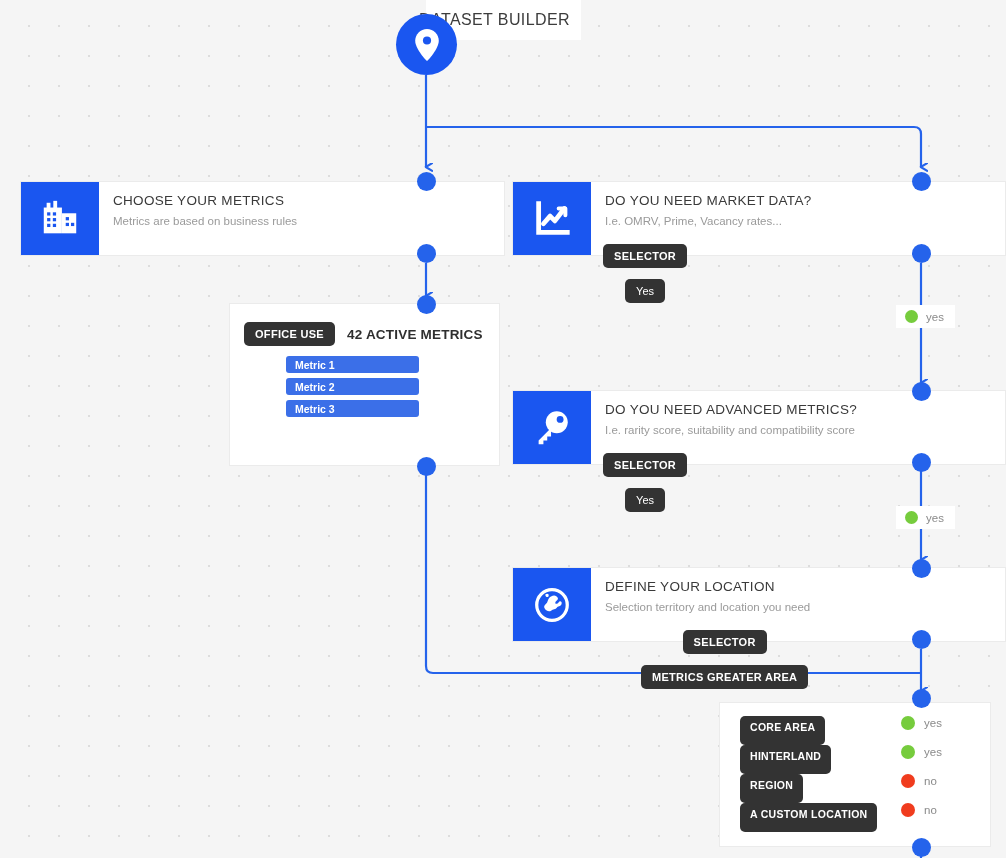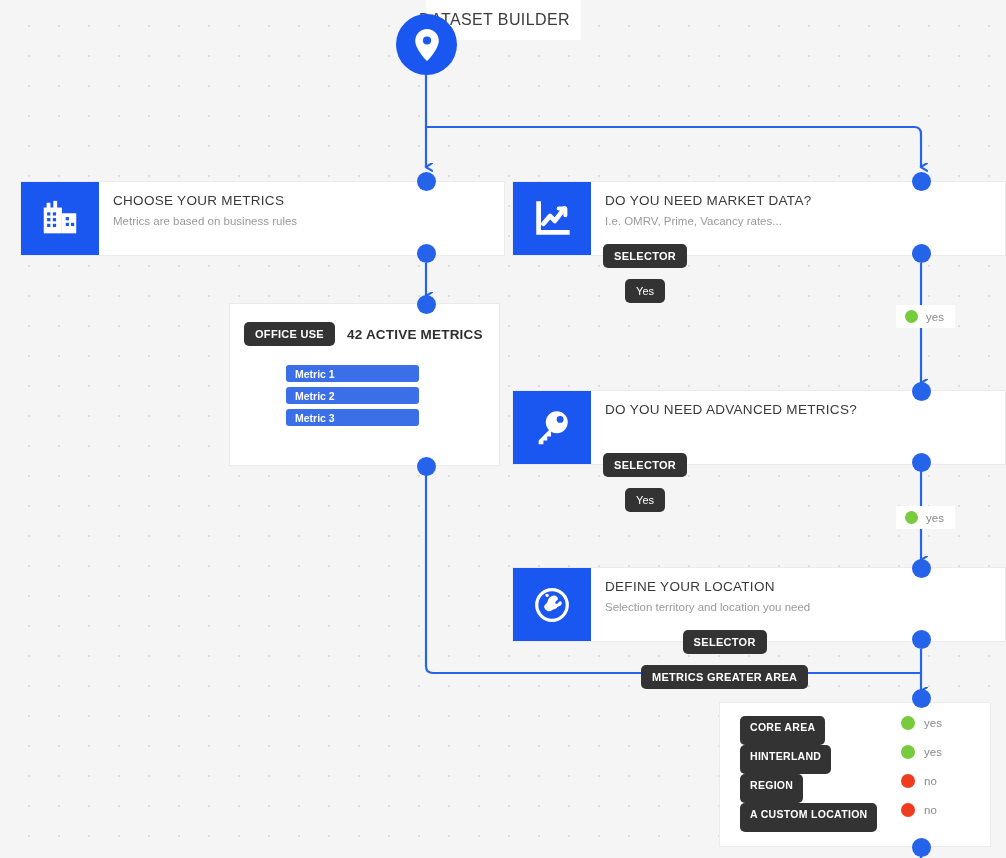--- a/index.html
+++ b/index.html
@@ -156,21 +156,21 @@
     padding: 18px 0 0 14px;
   }
   .metrics-count {
     font-size: 13.5px;
     font-weight: bold;
     color: #2f2f2f;
     letter-spacing: .2px;
     white-space: nowrap;
   }
   .metrics-bars {
-    margin-top: 19px;
+    margin-top: 10px;
     padding-left: 56px;
   }
   .metric-bar {
     width: 133px;
     height: 17px;
     background: #3b6fe8;
     border-radius: 3px;
     color: #ffffff;
     font-size: 10.5px;
     font-weight: bold;
@@ -337,20 +337,21 @@
   <div class="card step-card" style="left:512px; top:390px; width:494px;">
     <div class="step-icon">
       <svg width="42" height="42" viewBox="0 0 44 44">
         <circle cx="27" cy="16" r="11.5" fill="#ffffff"></circle>
         <circle cx="30.5" cy="13" r="3.6" fill="#1a56f0"></circle>
         <path d="M21,22 L8,35 L8,39 L13,39 L13,35 L17,35 L17,31 L21,31 Z" fill="#ffffff"></path>
       </svg>
     </div>
     <div class="step-body">
       <div class="step-title">DO YOU NEED ADVANCED METRICS?</div>
+      <div class="step-sub">I.e. rarity score, suitability and compatibility score</div>
     </div>
   </div>
   <div class="badge-row" style="left:603px; top:453px;">
     <span class="pill">SELECTOR</span>
     <span class="pill plain">Yes</span>
   </div>
 
   <div class="card step-card" style="left:512px; top:567px; width:494px;">
     <div class="step-icon">
       <svg width="42" height="42" viewBox="0 0 44 44">

